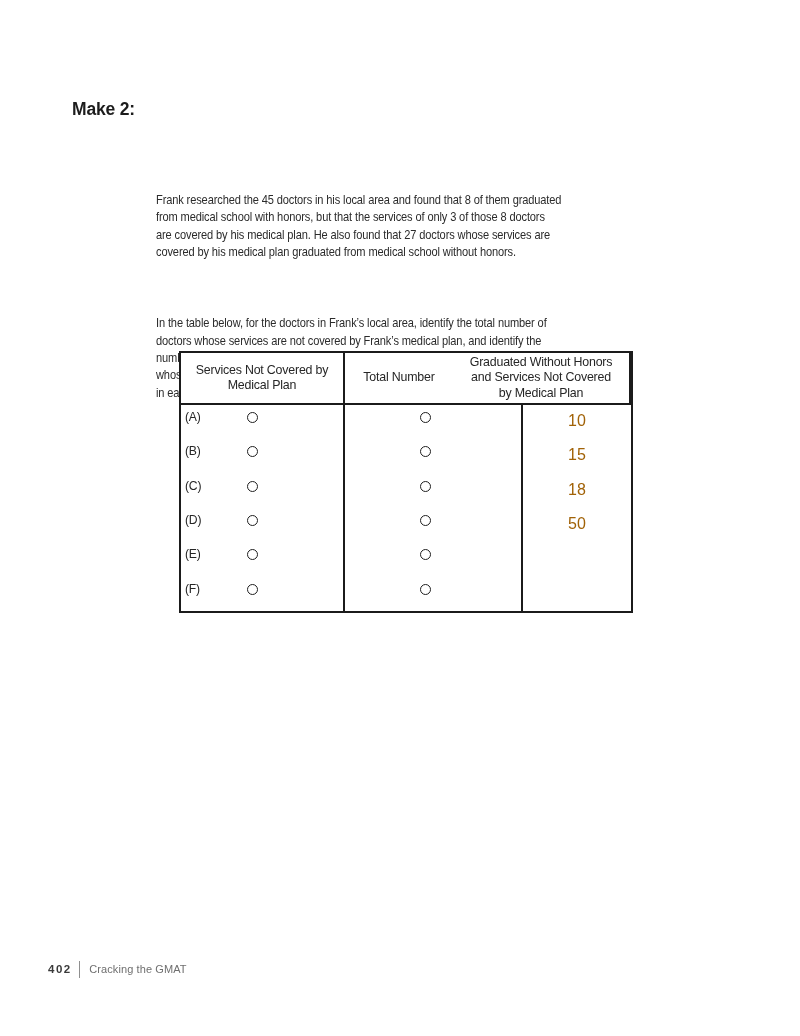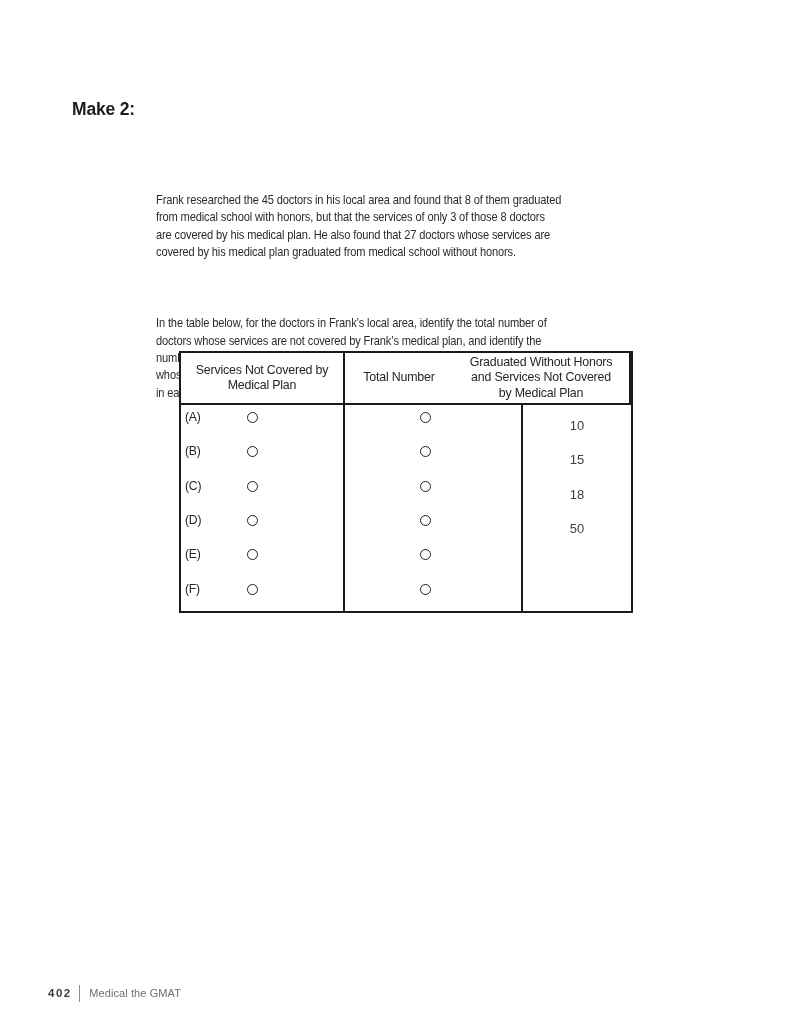--- a/index.html
+++ b/index.html
@@ -43,26 +43,26 @@
     font-size: 12.2px; letter-spacing: -0.2px; color: #262626;
   }
   .radio {
     position: absolute; top: 7px; width: 11px; height: 11px;
     border: 1.6px solid #1f1f1f; border-radius: 50%; background: #ffffff;
     cursor: pointer;
   }
   .r1 { left: 66px; }
   .r2 { left: 75px; }
   .total {
-    width: 100%; text-align: center; padding-top: 13px;
-    font-size: 13px; color: #404040;
+    width: 100%; text-align: center; padding-top: 7px;
+    font-size: 16px; color: #a16207;
   }
 
   .footer {
-    position: absolute; left: 48px; top: 984px;
+    position: absolute; left: 48px; top: 960px;
     display: flex; align-items: center; height: 18px;
   }
   .page-num {
     font-size: 11.5px; font-weight: bold; color: #3a3a3a;
     letter-spacing: 1.5px;
   }
   .footer-divider {
     width: 1.5px; height: 17px; background: #8f8f8f;
     margin: 0 9px 0 7px;
   }
@@ -164,14 +164,14 @@
     </div>
     <div class="td c2">
       <span class="radio r2"></span>
     </div>
   </div>
 </div>
 
 <div class="footer">
   <span class="page-num">402</span>
   <span class="footer-divider"></span>
-  <span class="book-title">Medical the GMAT</span>
+  <span class="book-title">Cracking the GMAT</span>
 </div>
 
 </body></html>

